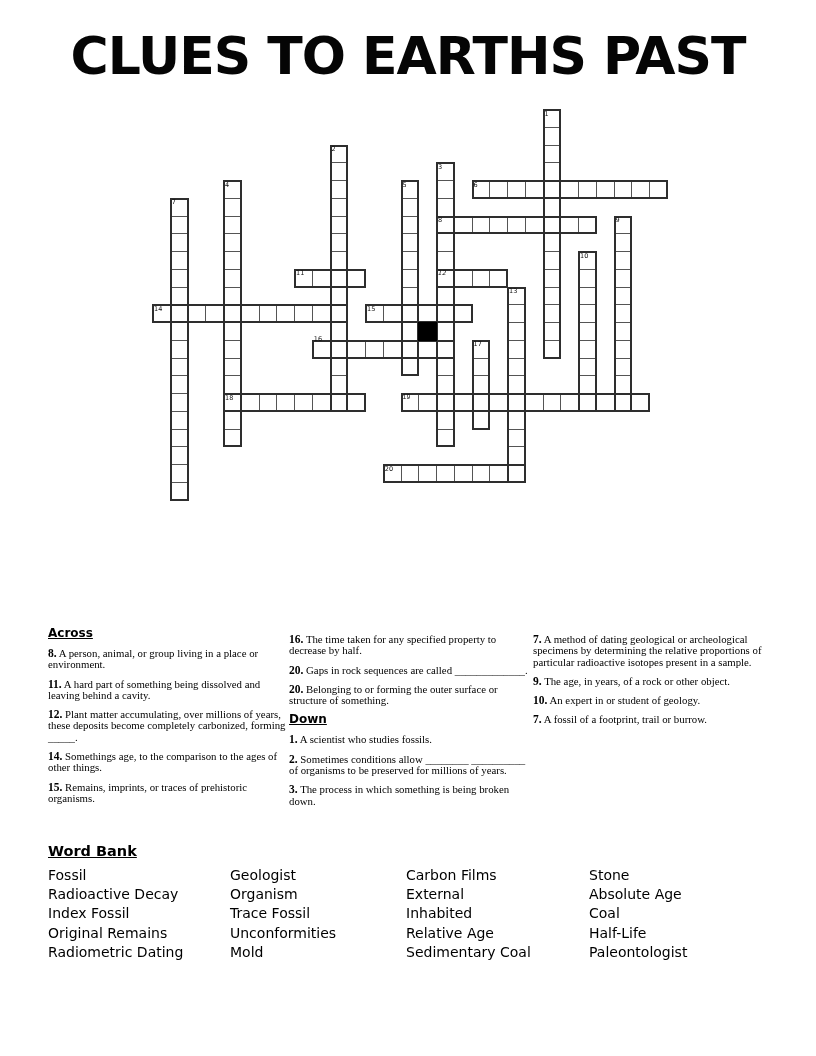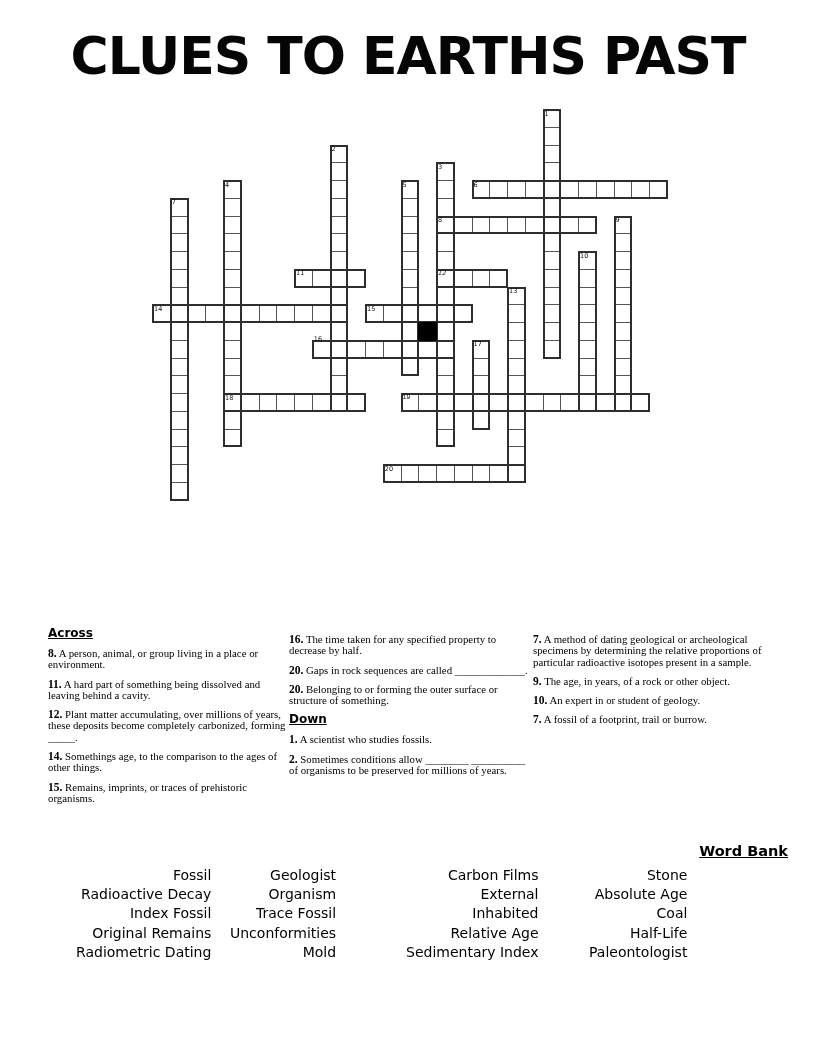--- a/index.html
+++ b/index.html
@@ -38,27 +38,27 @@
   #clue-col-1 { left:289px; width:243px; }
   #clue-col-2 { left:533px; width:246px; }
   .clue-heading {
     font-size:12px; font-weight:bold; text-decoration:underline;
     margin:0 0 4px 0;
   }
   p.clue { font-size:10.8px; line-height:11.3px; margin:8px 0 6px 0;font-family:Liberation Serif, serif; }
   p.clue b { font-size:11.5px; }
 
   
-  .wordbank { position:absolute; top:843px; left:48px; width:740px; height:130px;text-align:right; }
+  .wordbank { position:absolute; top:843px; left:48px; width:740px; height:130px; }
   .wb-heading {
     font-size:14.5px; font-weight:bold; text-decoration:underline;
     margin:0; white-space:nowrap;
   }
   .wb-col { position:absolute; top:23px; }
-  #wb-col-0 { left:0px;margin-left:28px; }
+  #wb-col-0 { left:0px; }
   #wb-col-1 { left:182px; }
   #wb-col-2 { left:358px; }
   #wb-col-3 { left:541px; }
   .wb-item { font-size:14px; line-height:19.2px; white-space:nowrap; }
 </style>
 </head>
 <body>
 
 <div class="page">
 
@@ -324,20 +324,21 @@
         <p class="clue"><b>14.</b> Somethings age, to the comparison to the ages of other things.</p>
         <p class="clue"><b>15.</b> Remains, imprints, or traces of prehistoric organisms.</p>
       </div>
     <div class="clue-col" id="clue-col-1">
         <p class="clue"><b>16.</b> The time taken for any specified property to decrease by half.</p>
         <p class="clue"><b>20.</b> Gaps in rock sequences are called _____________.</p>
         <p class="clue"><b>20.</b> Belonging to or forming the outer surface or structure of something.</p>
         <div class="clue-heading">Down</div>
         <p class="clue"><b>1.</b> A scientist who studies fossils.</p>
         <p class="clue"><b>2.</b> Sometimes conditions allow ________ __________ of organisms to be preserved for millions of years.</p>
+        <p class="clue"><b>3.</b> The process in which something is being broken down.</p>
       </div>
     <div class="clue-col" id="clue-col-2">
         <p class="clue"><b>7.</b> A method of dating geological or archeological specimens by determining the relative proportions of particular radioactive isotopes present in a sample.</p>
         <p class="clue"><b>9.</b> The age, in years, of a rock or other object.</p>
         <p class="clue"><b>10.</b> An expert in or student of geology.</p>
         <p class="clue"><b>7.</b> A fossil of a footprint, trail or burrow.</p>
       </div>
   </div>
 
   <div class="wordbank">
@@ -354,21 +355,21 @@
         <div class="wb-item">Organism</div>
         <div class="wb-item">Trace Fossil</div>
         <div class="wb-item">Unconformities</div>
         <div class="wb-item">Mold</div>
       </div>
     <div class="wb-col" id="wb-col-2">
         <div class="wb-item">Carbon Films</div>
         <div class="wb-item">External</div>
         <div class="wb-item">Inhabited</div>
         <div class="wb-item">Relative Age</div>
-        <div class="wb-item">Sedimentary Index</div>
+        <div class="wb-item">Sedimentary Coal</div>
       </div>
     <div class="wb-col" id="wb-col-3">
         <div class="wb-item">Stone</div>
         <div class="wb-item">Absolute Age</div>
         <div class="wb-item">Coal</div>
         <div class="wb-item">Half-Life</div>
         <div class="wb-item">Paleontologist</div>
       </div>
   </div>
 

